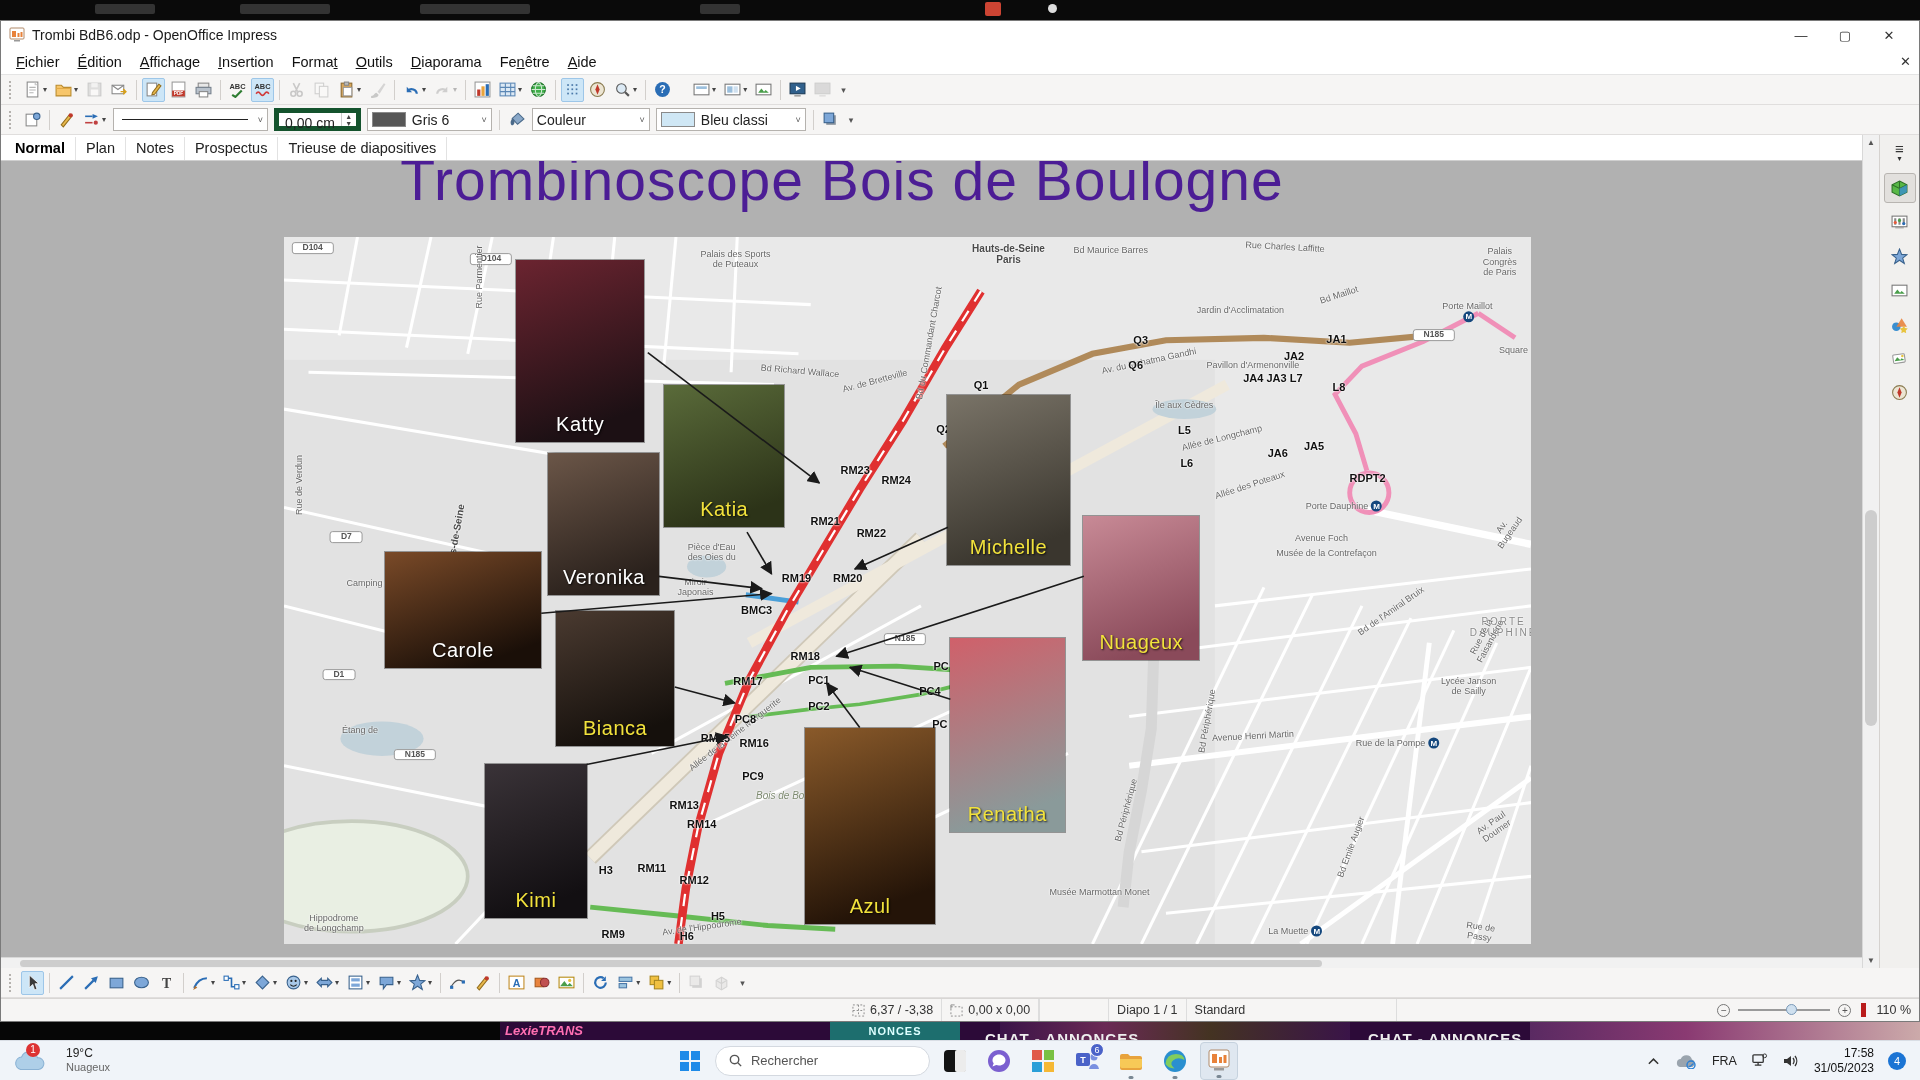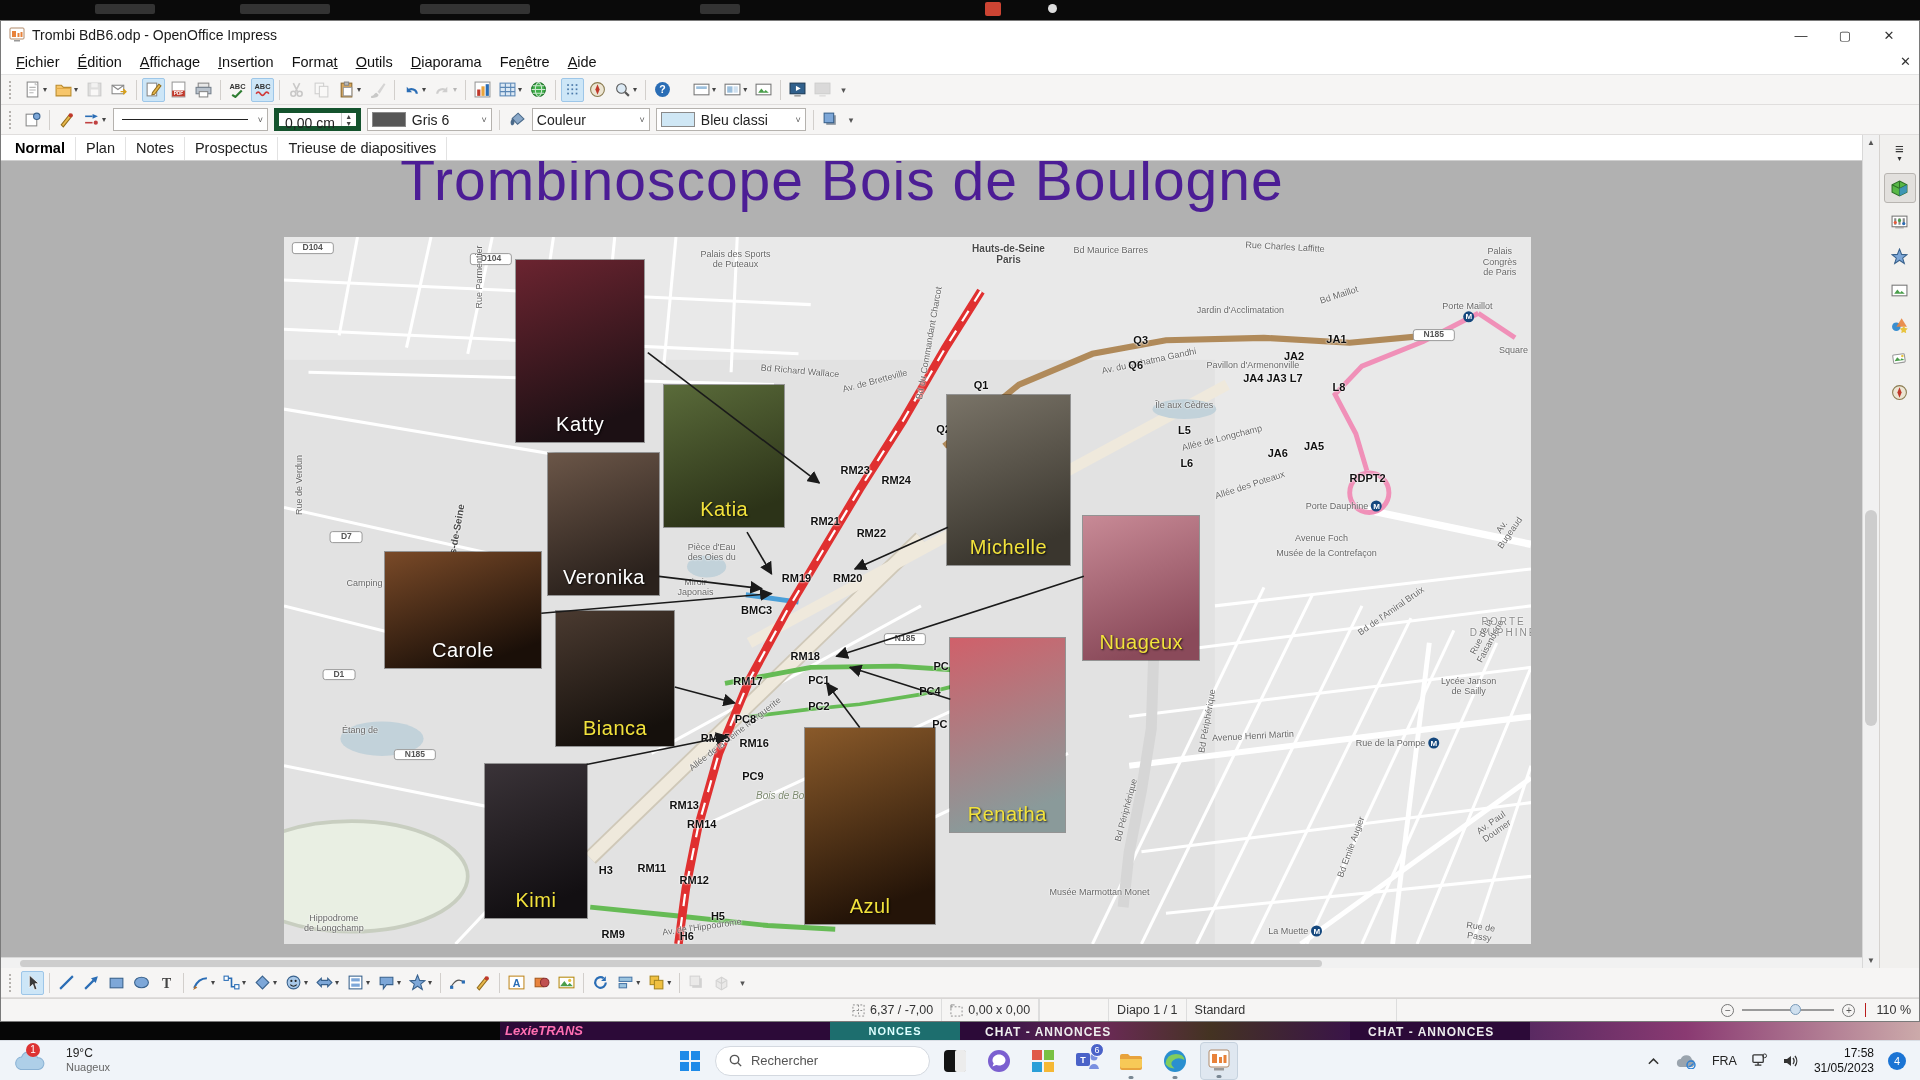--- a/index.html
+++ b/index.html
@@ -73,27 +73,27 @@
   .hscroll .thumb{position:absolute;top:2px;height:7px;left:1%;width:70%;background:#cdcdcd;border-radius:4px}
   
   .statusbar{height:23px;background:#f6f5f4;border-top:1px solid #d8d6d4;display:flex;align-items:center;font-size:12.5px;color:#333;flex:0 0 auto}
   .sb-spacer{width:843px}
   .sb-cell{display:flex;align-items:center;padding:0 8px;height:100%;border-right:1px solid #ddd}
   .sb-cell svg{margin-right:5px}
   .sb-zoom{margin-left:auto;display:flex;align-items:center;padding-right:8px}
   .zcirc{width:13px;height:13px;border:1px solid #777;border-radius:50%;font-size:10px;line-height:11px;text-align:center;color:#555}
   .ztrack{width:92px;height:2px;background:#9a9a9a;margin:0 8px;position:relative}
   .zthumb{position:absolute;left:52%;top:-5px;width:11px;height:11px;background:#cfe0ef;border:1px solid #7a9ab8;border-radius:50%}
-  .zval{margin-left:10px;border-left:1px solid #b91c1c;padding-left:10px}
+  .zval{margin-left:10px;border-left:5px solid #b91c1c;padding-left:10px}
   
   .strip{position:absolute;left:0;top:1022px;width:1920px;height:18px;background:#2c0a38;overflow:hidden}
   .strip .black{position:absolute;left:0;top:0;width:500px;height:18px;background:#060606}
   .strip .teal{position:absolute;left:830px;top:0;width:130px;height:18px;background:#1d6e6e;color:#dff;font-size:11px;font-weight:bold;text-align:center;line-height:18px;letter-spacing:1px}
   .strip .logo{position:absolute;left:505px;top:0;font-size:13px;font-style:italic;font-weight:bold;color:#ff6fb2;line-height:18px}
-  .strip .chat{position:absolute;top:1px;font-size:12px;font-weight:bold;color:#eee;line-height:18px;letter-spacing:1px}
+  .strip .chat{position:absolute;top:8px;font-size:15px;font-weight:bold;color:#eee;line-height:18px;letter-spacing:1px}
   .strip .pinkimg{position:absolute;left:1530px;top:0;width:390px;height:18px;background:linear-gradient(90deg,#5a2a62,#8a3a72 40%,#caa 100%)}
   .strip .img1{position:absolute;left:1000px;top:0;width:350px;height:18px;background:linear-gradient(90deg,#3a1448,#6a2a55 30%,#432 60%,#3a1448)}
   
   .taskbar{position:absolute;left:0;top:1040px;width:1920px;height:40px;background:#f0f4f9;border-top:1px solid #d9dee5;display:flex;align-items:center}
   .weather{display:flex;align-items:center;margin-left:12px;position:relative;width:250px}
   .weather .badge1{position:absolute;left:14px;top:-4px;width:14px;height:14px;background:#d33;border-radius:50%;color:#fff;font-size:10px;text-align:center;line-height:14px}
   .wtxt{margin-left:20px;line-height:1.15}
   .wtemp{font-size:12px;color:#222}
   .wcond{font-size:11px;color:#666}
   .tb-center{display:flex;align-items:center;gap:6px;margin:0 auto}
@@ -874,21 +874,21 @@
         <span class="ovf">▾</span>
       </div>
 
     <div class="statusbar">
       <span class="sb-spacer"></span>
       <span class="sb-cell">
         <svg viewBox="0 0 14 14" width="13" height="13">
             <rect x="1" y="1" width="12" height="12" fill="none" stroke="#888" stroke-dasharray="2 2"></rect>
             <path d="M1 7h12M7 1v12" stroke="#888" stroke-dasharray="2 2"></path>
           </svg>
-        <span>6,37 / -7,00</span>
+        <span>6,37 / -3,38</span>
       </span>
       <span class="sb-cell">
         <svg viewBox="0 0 14 14" width="13" height="13">
             <rect x="1" y="3" width="12" height="10" fill="none" stroke="#888" stroke-dasharray="2 2"></rect>
             <path d="M1 1h4M1 1v4" stroke="#888"></path>
           </svg>
         <span>0,00 x 0,00</span>
       </span>
       <span class="sb-cell" style="width:70px;border-left:1px solid #ddd"></span>
       <span class="sb-cell">Diapo 1 / 1</span>

